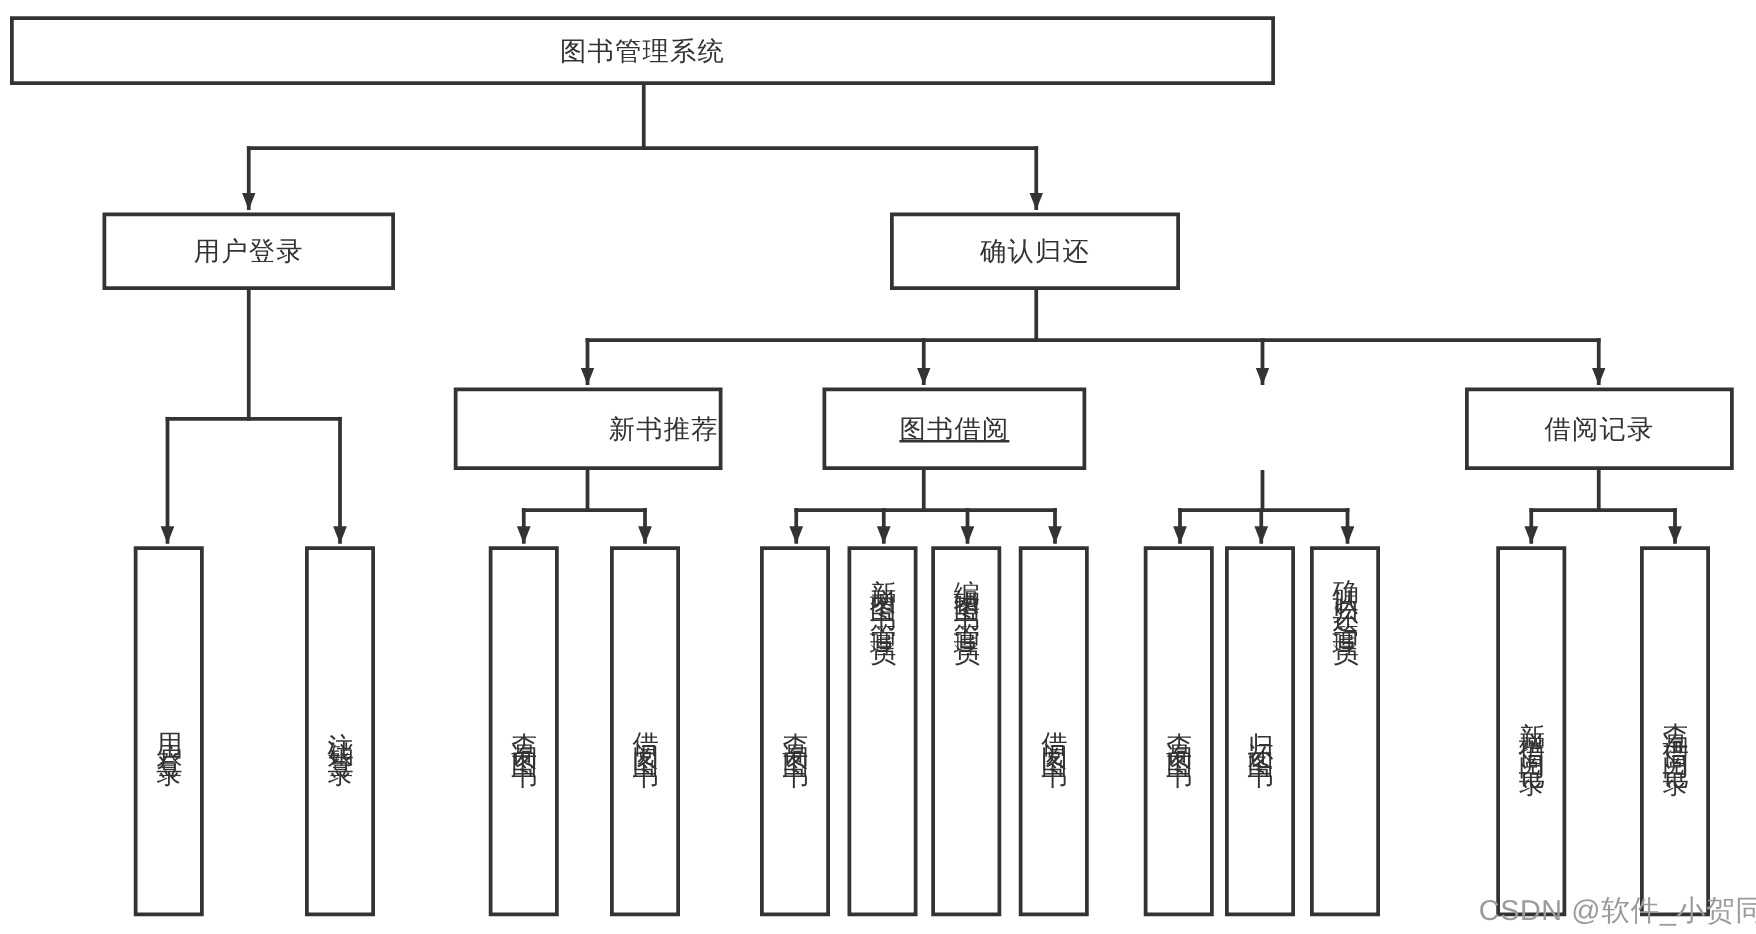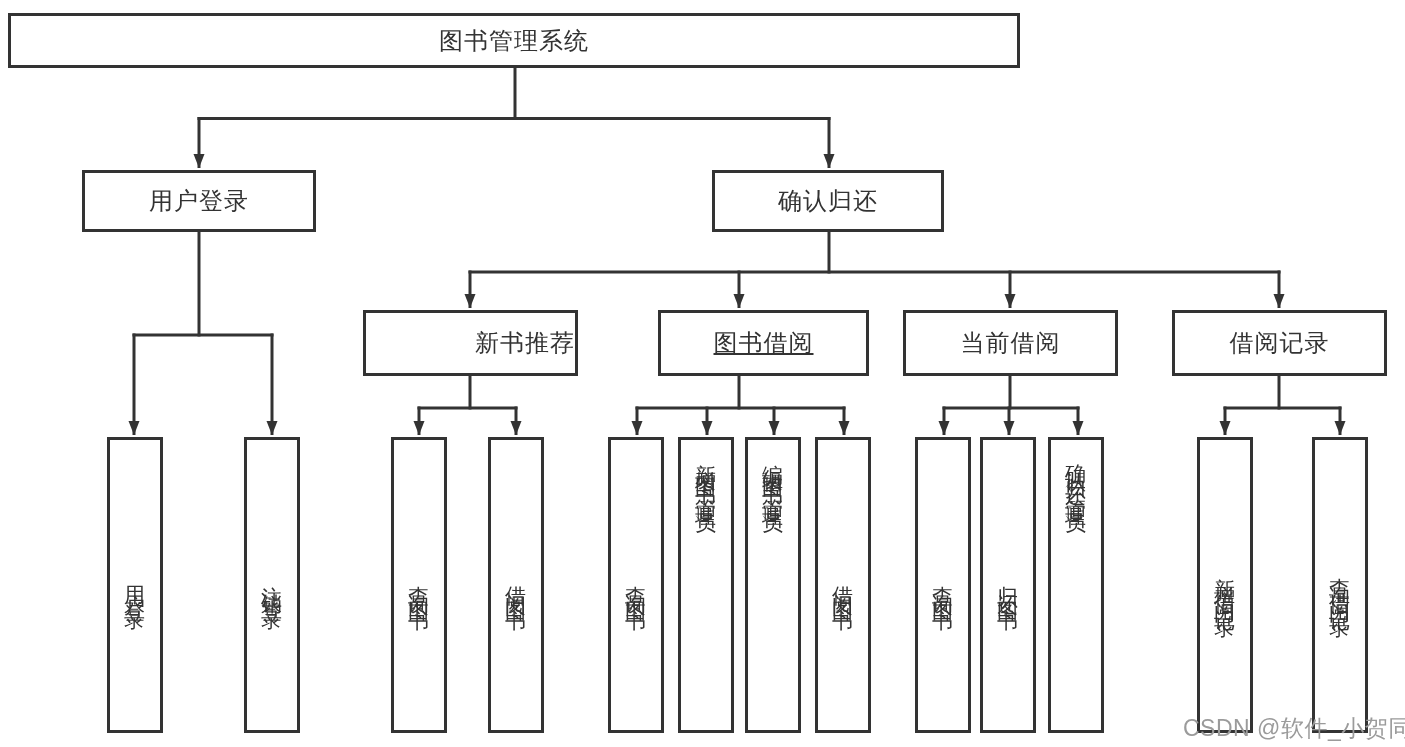--- a/index.html
+++ b/index.html
@@ -16,21 +16,21 @@
     font-family:"Liberation Sans","DejaVu Sans",sans-serif;
     color:var(--text);
   }
   .connectors{position:absolute;left:0;top:0;width:1405px;height:747px;}
   .connectors line{stroke:var(--line);stroke-width:3;}
   .ah{fill:var(--line);}
   .hbox{
     position:absolute;box-sizing:border-box;
     border:3px solid var(--line);background:var(--box-bg);
     display:flex;align-items:center;justify-content:center;
-    font-size:24px;letter-spacing:1px;
+    font-size:21px;letter-spacing:1px;
   }
   .vcol{
     position:absolute;box-sizing:border-box;top:437px;width:56px;height:296px;
     border:3px solid var(--line);background:var(--box-bg);
     display:flex;align-items:center;justify-content:center;
   }
   .vcol .vtext{
     writing-mode:vertical-rl;text-orientation:mixed;
     font-size:21px;line-height:1;letter-spacing:8px;white-space:nowrap;
   }
@@ -104,23 +104,20 @@
   <div class="hbox" style="left:712px;top:170px;width:232px;height:62px;">
     <span>确认归还</span>
   </div>
 
   <div class="hbox" style="left:363px;top:310px;width:215px;height:66px;justify-content:flex-end;">
     <span>新书推荐</span>
   </div>
   <div class="hbox" style="left:658px;top:310px;width:211px;height:66px;text-decoration:underline;">
     <span>图书借阅</span>
   </div>
-  <div class="hbox" style="left:903px;top:310px;width:215px;height:66px;">
-    <span>当前借阅</span>
-  </div>
   <div class="hbox" style="left:1172px;top:310px;width:215px;height:66px;">
     <span>借阅记录</span>
   </div>
 
   <div class="vcol" style="left:107px;">
     <span class="vtext">用户登录</span>
   </div>
   <div class="vcol" style="left:244px;">
     <span class="vtext">注销登录</span>
   </div>

